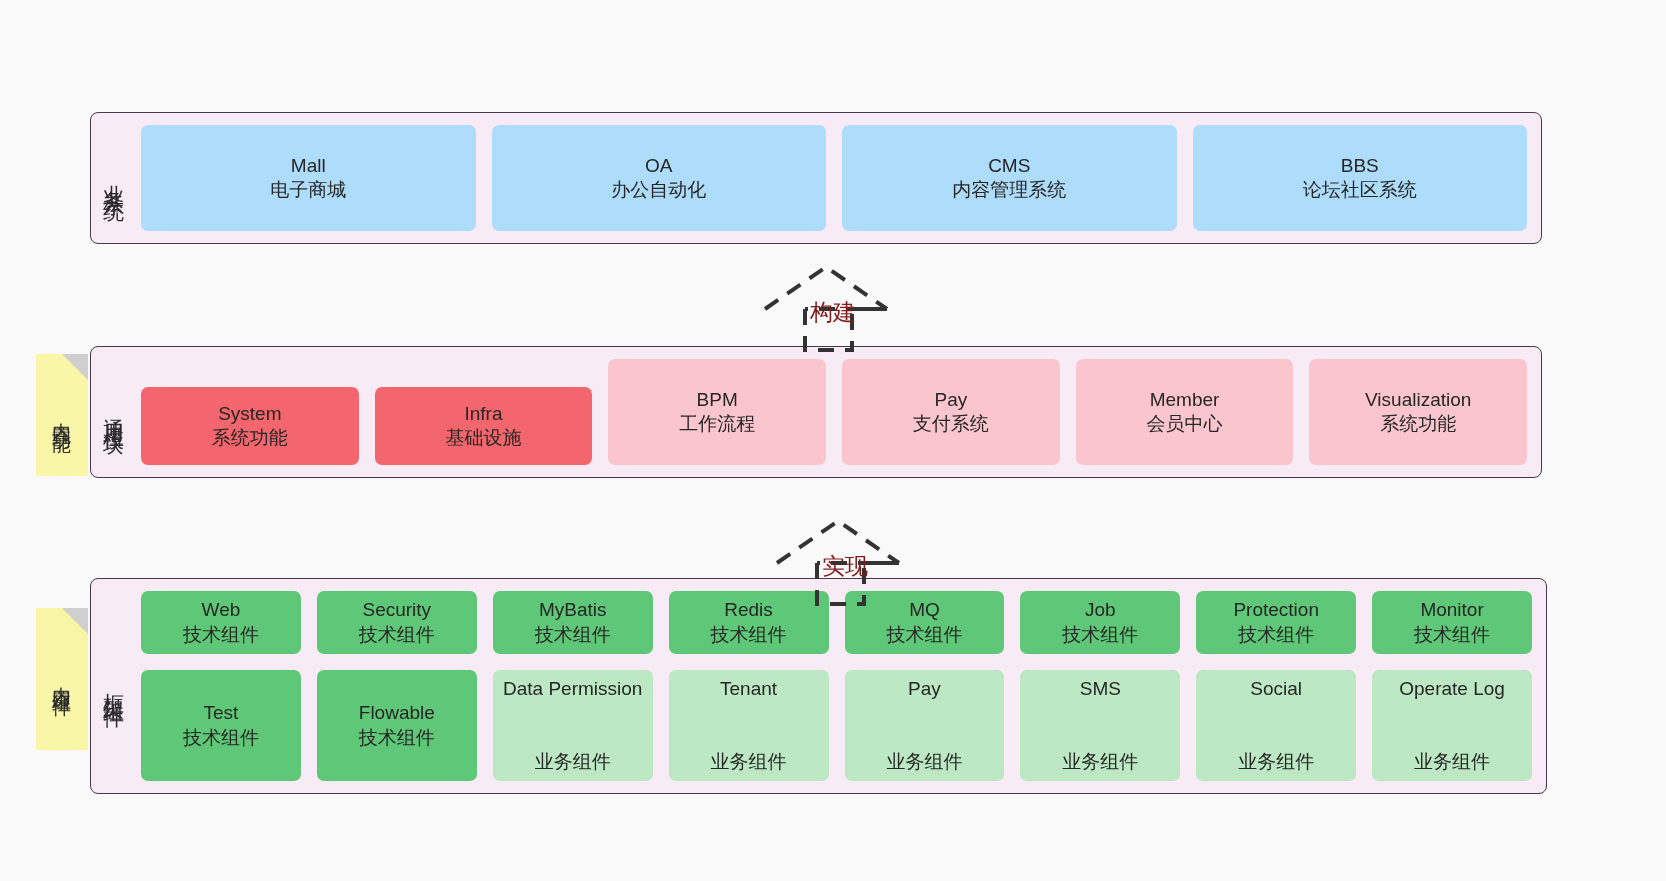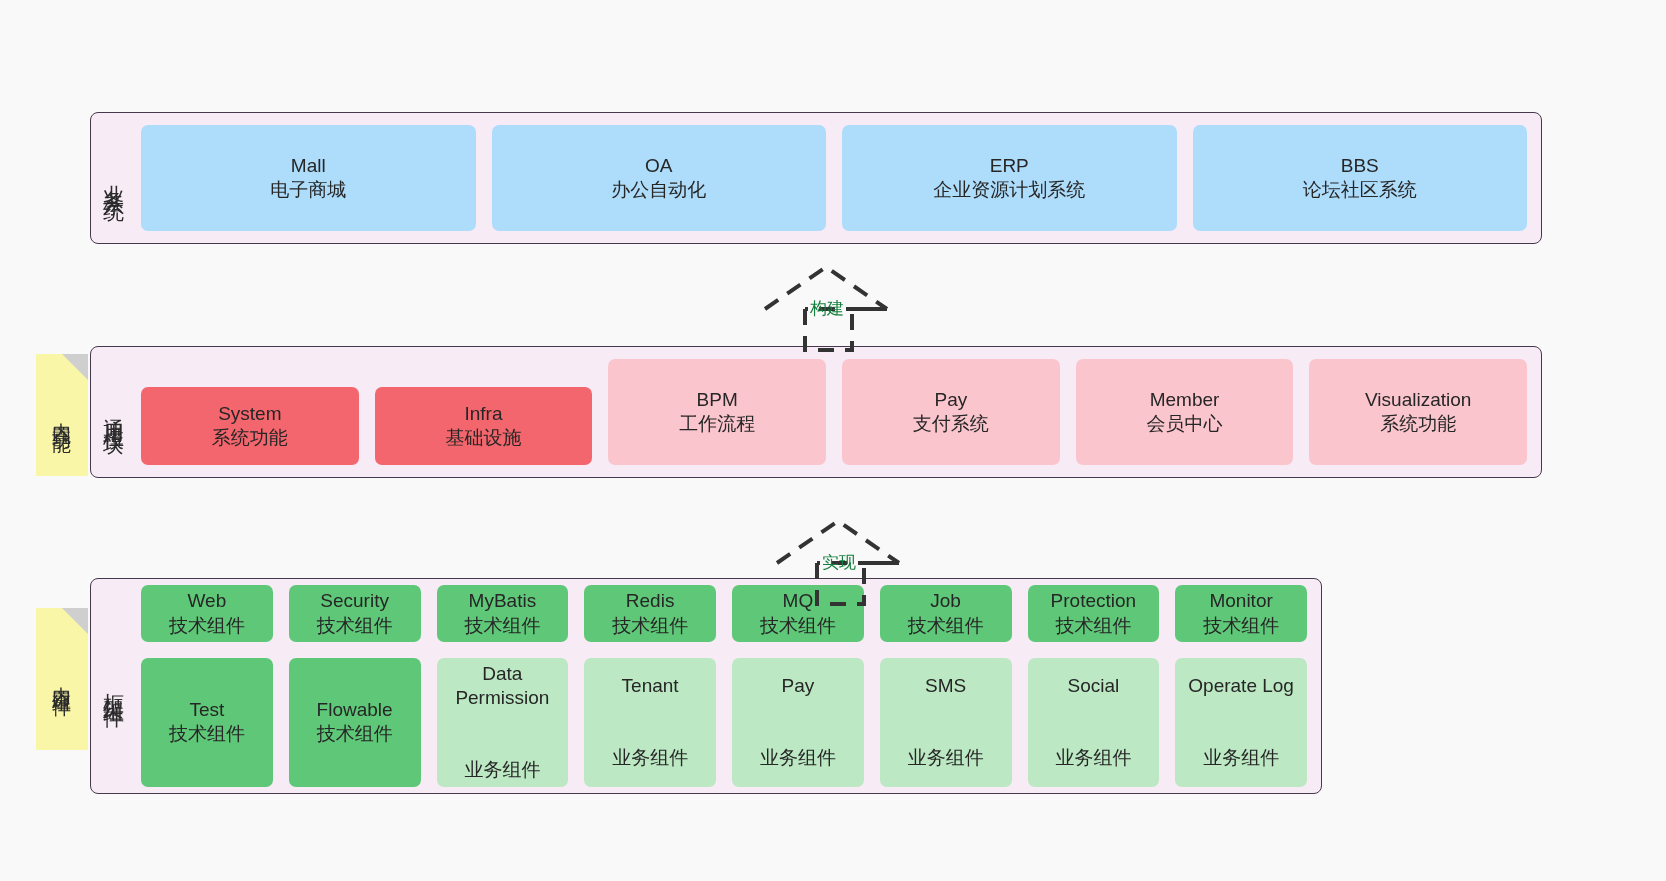--- a/index.html
+++ b/index.html
@@ -90,22 +90,22 @@
     border-top: 26px solid #CFCFCF;
     border-left: 26px solid transparent;
   }
   .sticky .note-text { position: relative; z-index: 2; }
 
   
   .connector { position: absolute; z-index: 2; }
   .connector svg { display: block; overflow: visible; }
   .conn-label {
     position: absolute;
-    font-size: 17px;
-    color: #15803d;
+    font-size: 23px;
+    color: #7f1d1d;
     background: transparent;
     white-space: nowrap;
     z-index: 4;
   }
 </style>
 </head>
 <body>
 
 <div id="stage">
 
@@ -115,22 +115,22 @@
       <div class="row">
         <div class="card card-blue">
           <span class="ln">Mall</span>
           <span class="ln">电子商城</span>
         </div>
         <div class="card card-blue">
           <span class="ln">OA</span>
           <span class="ln">办公自动化</span>
         </div>
         <div class="card card-blue">
-          <span class="ln">ERP</span>
-          <span class="ln">企业资源计划系统</span>
+          <span class="ln">CMS</span>
+          <span class="ln">内容管理系统</span>
         </div>
         <div class="card card-blue">
           <span class="ln">BBS</span>
           <span class="ln">论坛社区系统</span>
         </div>
       </div>
     </div>
   </div>
 
   <div class="connector" style="left:760px; top:262px; width:150px; height:90px;">
@@ -184,21 +184,21 @@
       <path d="M 45 47 L 45 88 L 92 88 L 92 47 L 127 47 L 45 47" fill="none" stroke="#333333" stroke-width="4" stroke-dasharray="16 11"></path>
     </svg>
     <div class="conn-label" style="left:50px; top:35px;">实现</div>
   </div>
 
   <div class="sticky" id="sticky-framework" style="left:36px; top:608px; width:52px; height:142px;">
     <div class="fold"></div>
     <span class="note-text">内置组件</span>
   </div>
 
-  <div class="band" id="band-framework" style="left:90px; top:578px; width:1232px; height:216px;">
+  <div class="band" id="band-framework" style="left:90px; top:578px; width:1457px; height:216px;">
     <div class="band-title">框架组件</div>
     <div class="band-body">
 
       <div class="row">
         <div class="card card-green">
           <span class="ln">Web</span>
           <span class="ln">技术组件</span>
         </div>
         <div class="card card-green">
           <span class="ln">Security</span>

